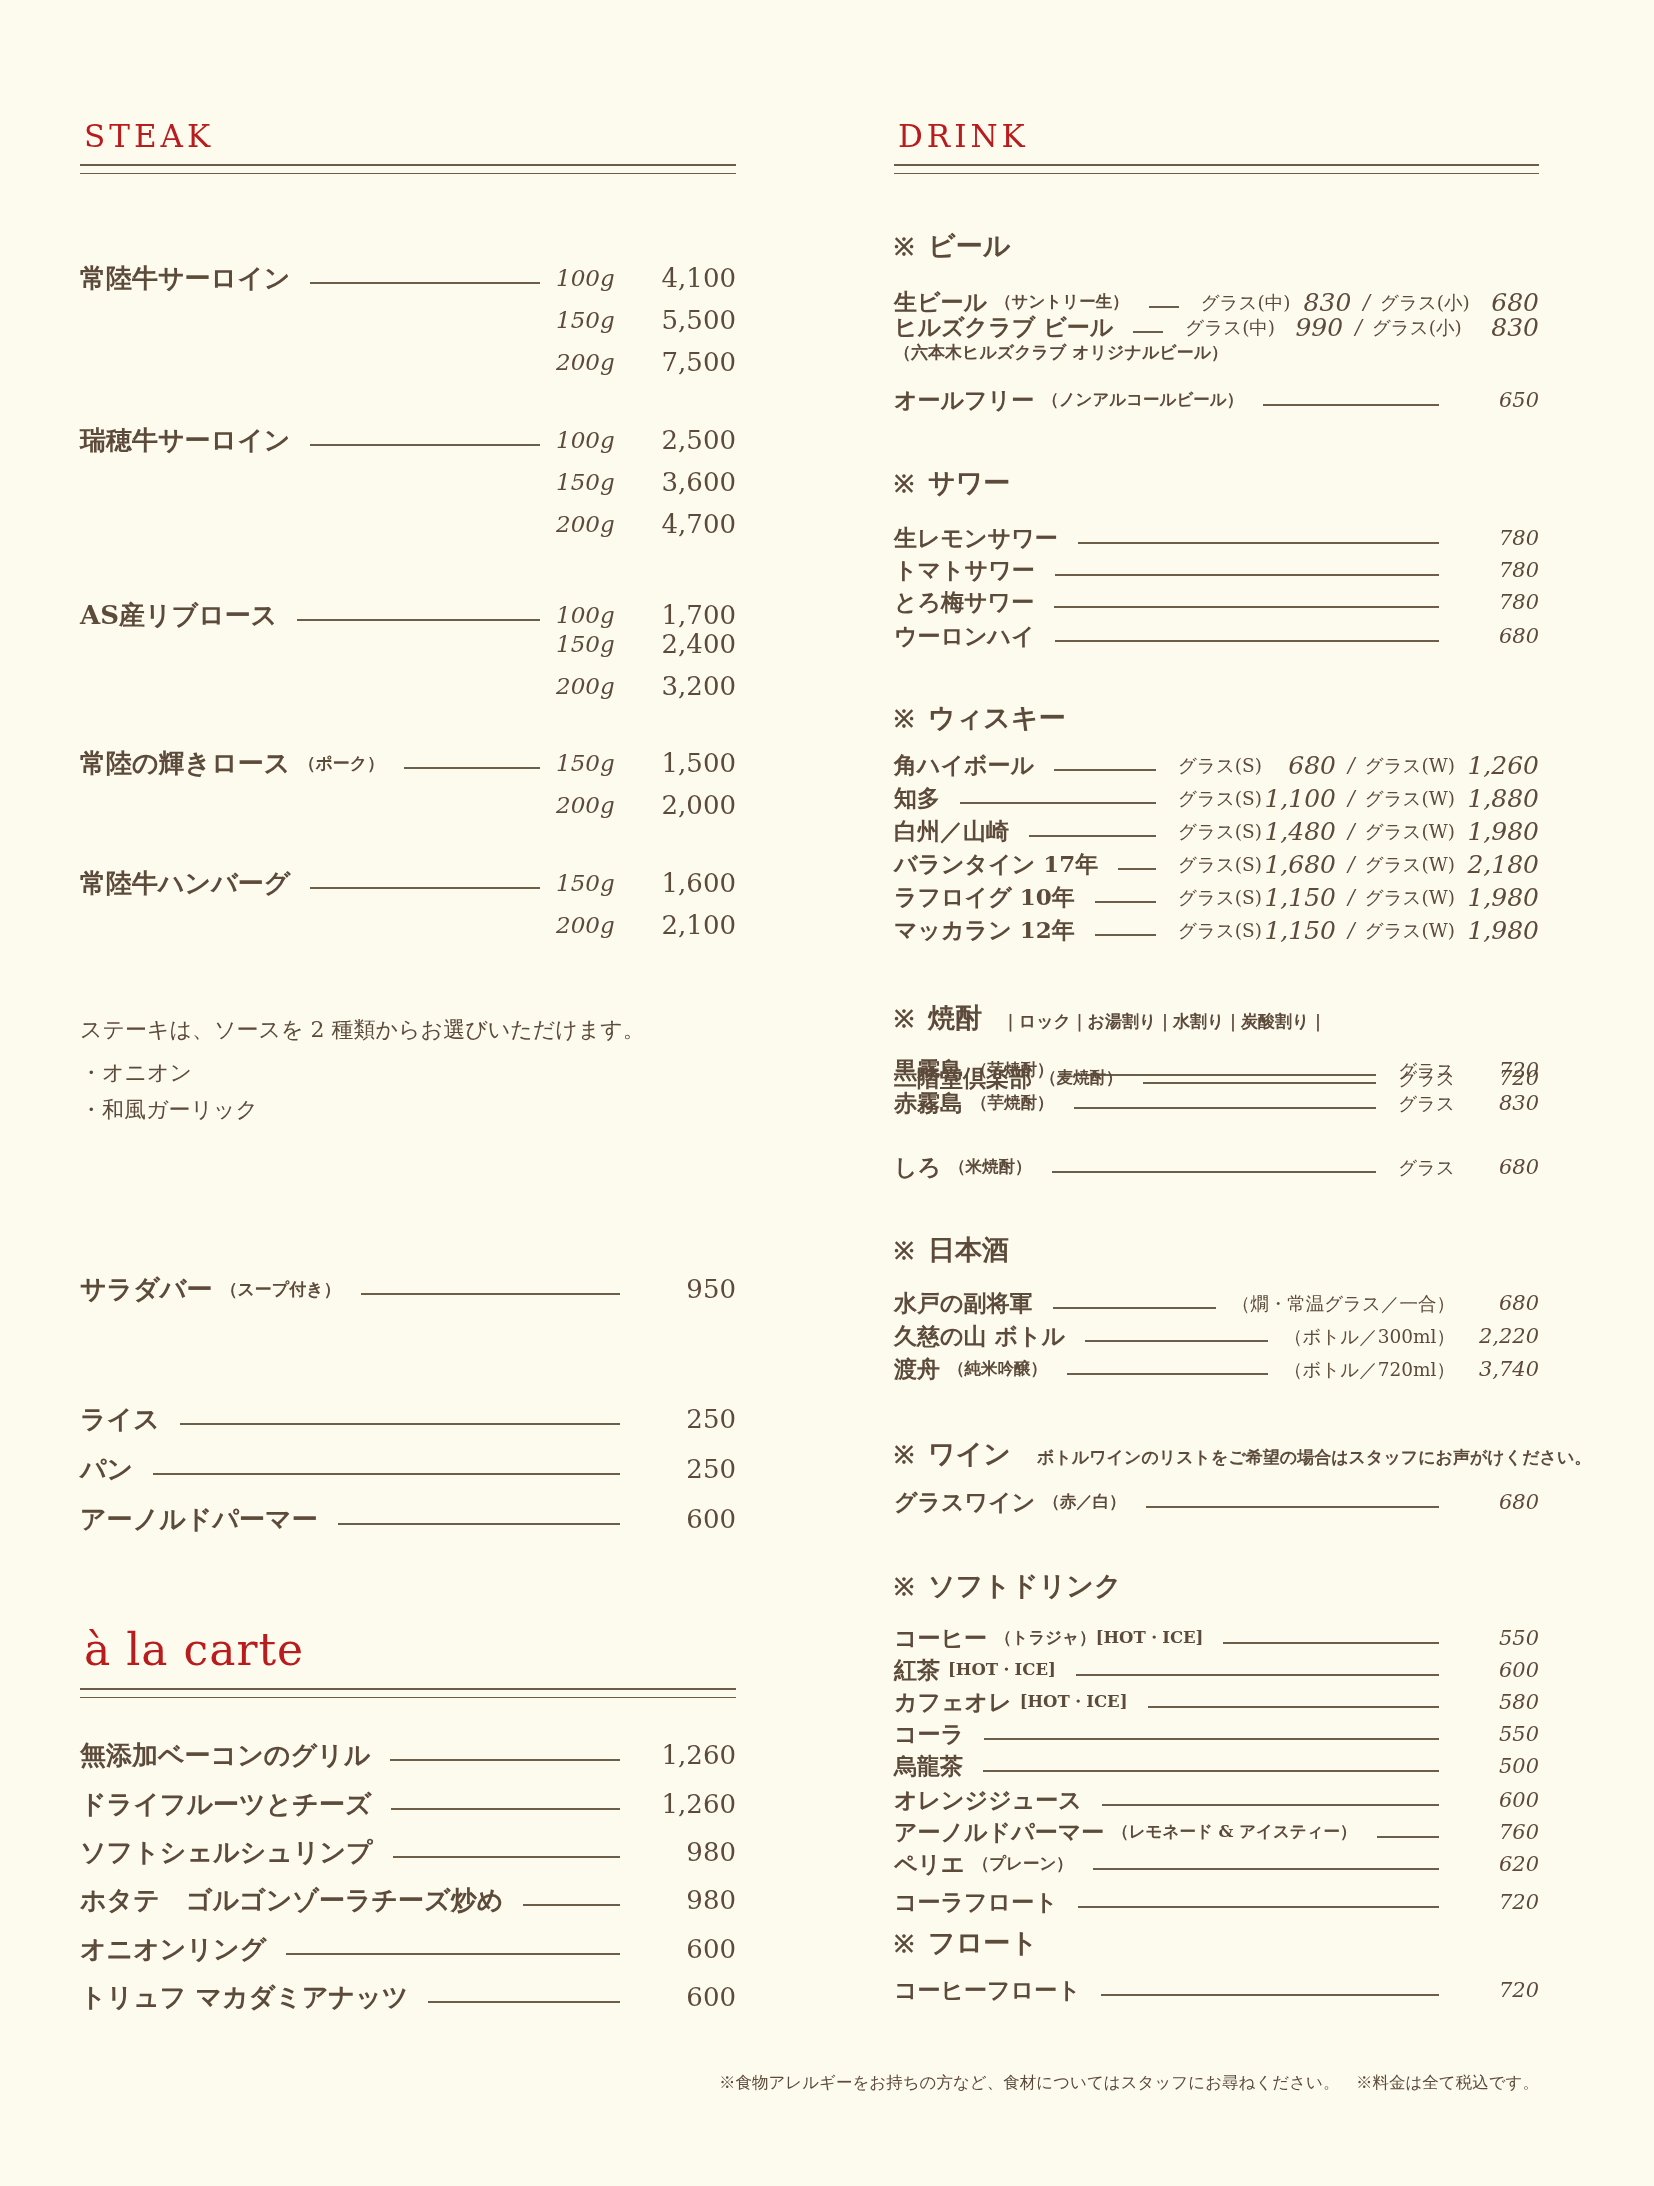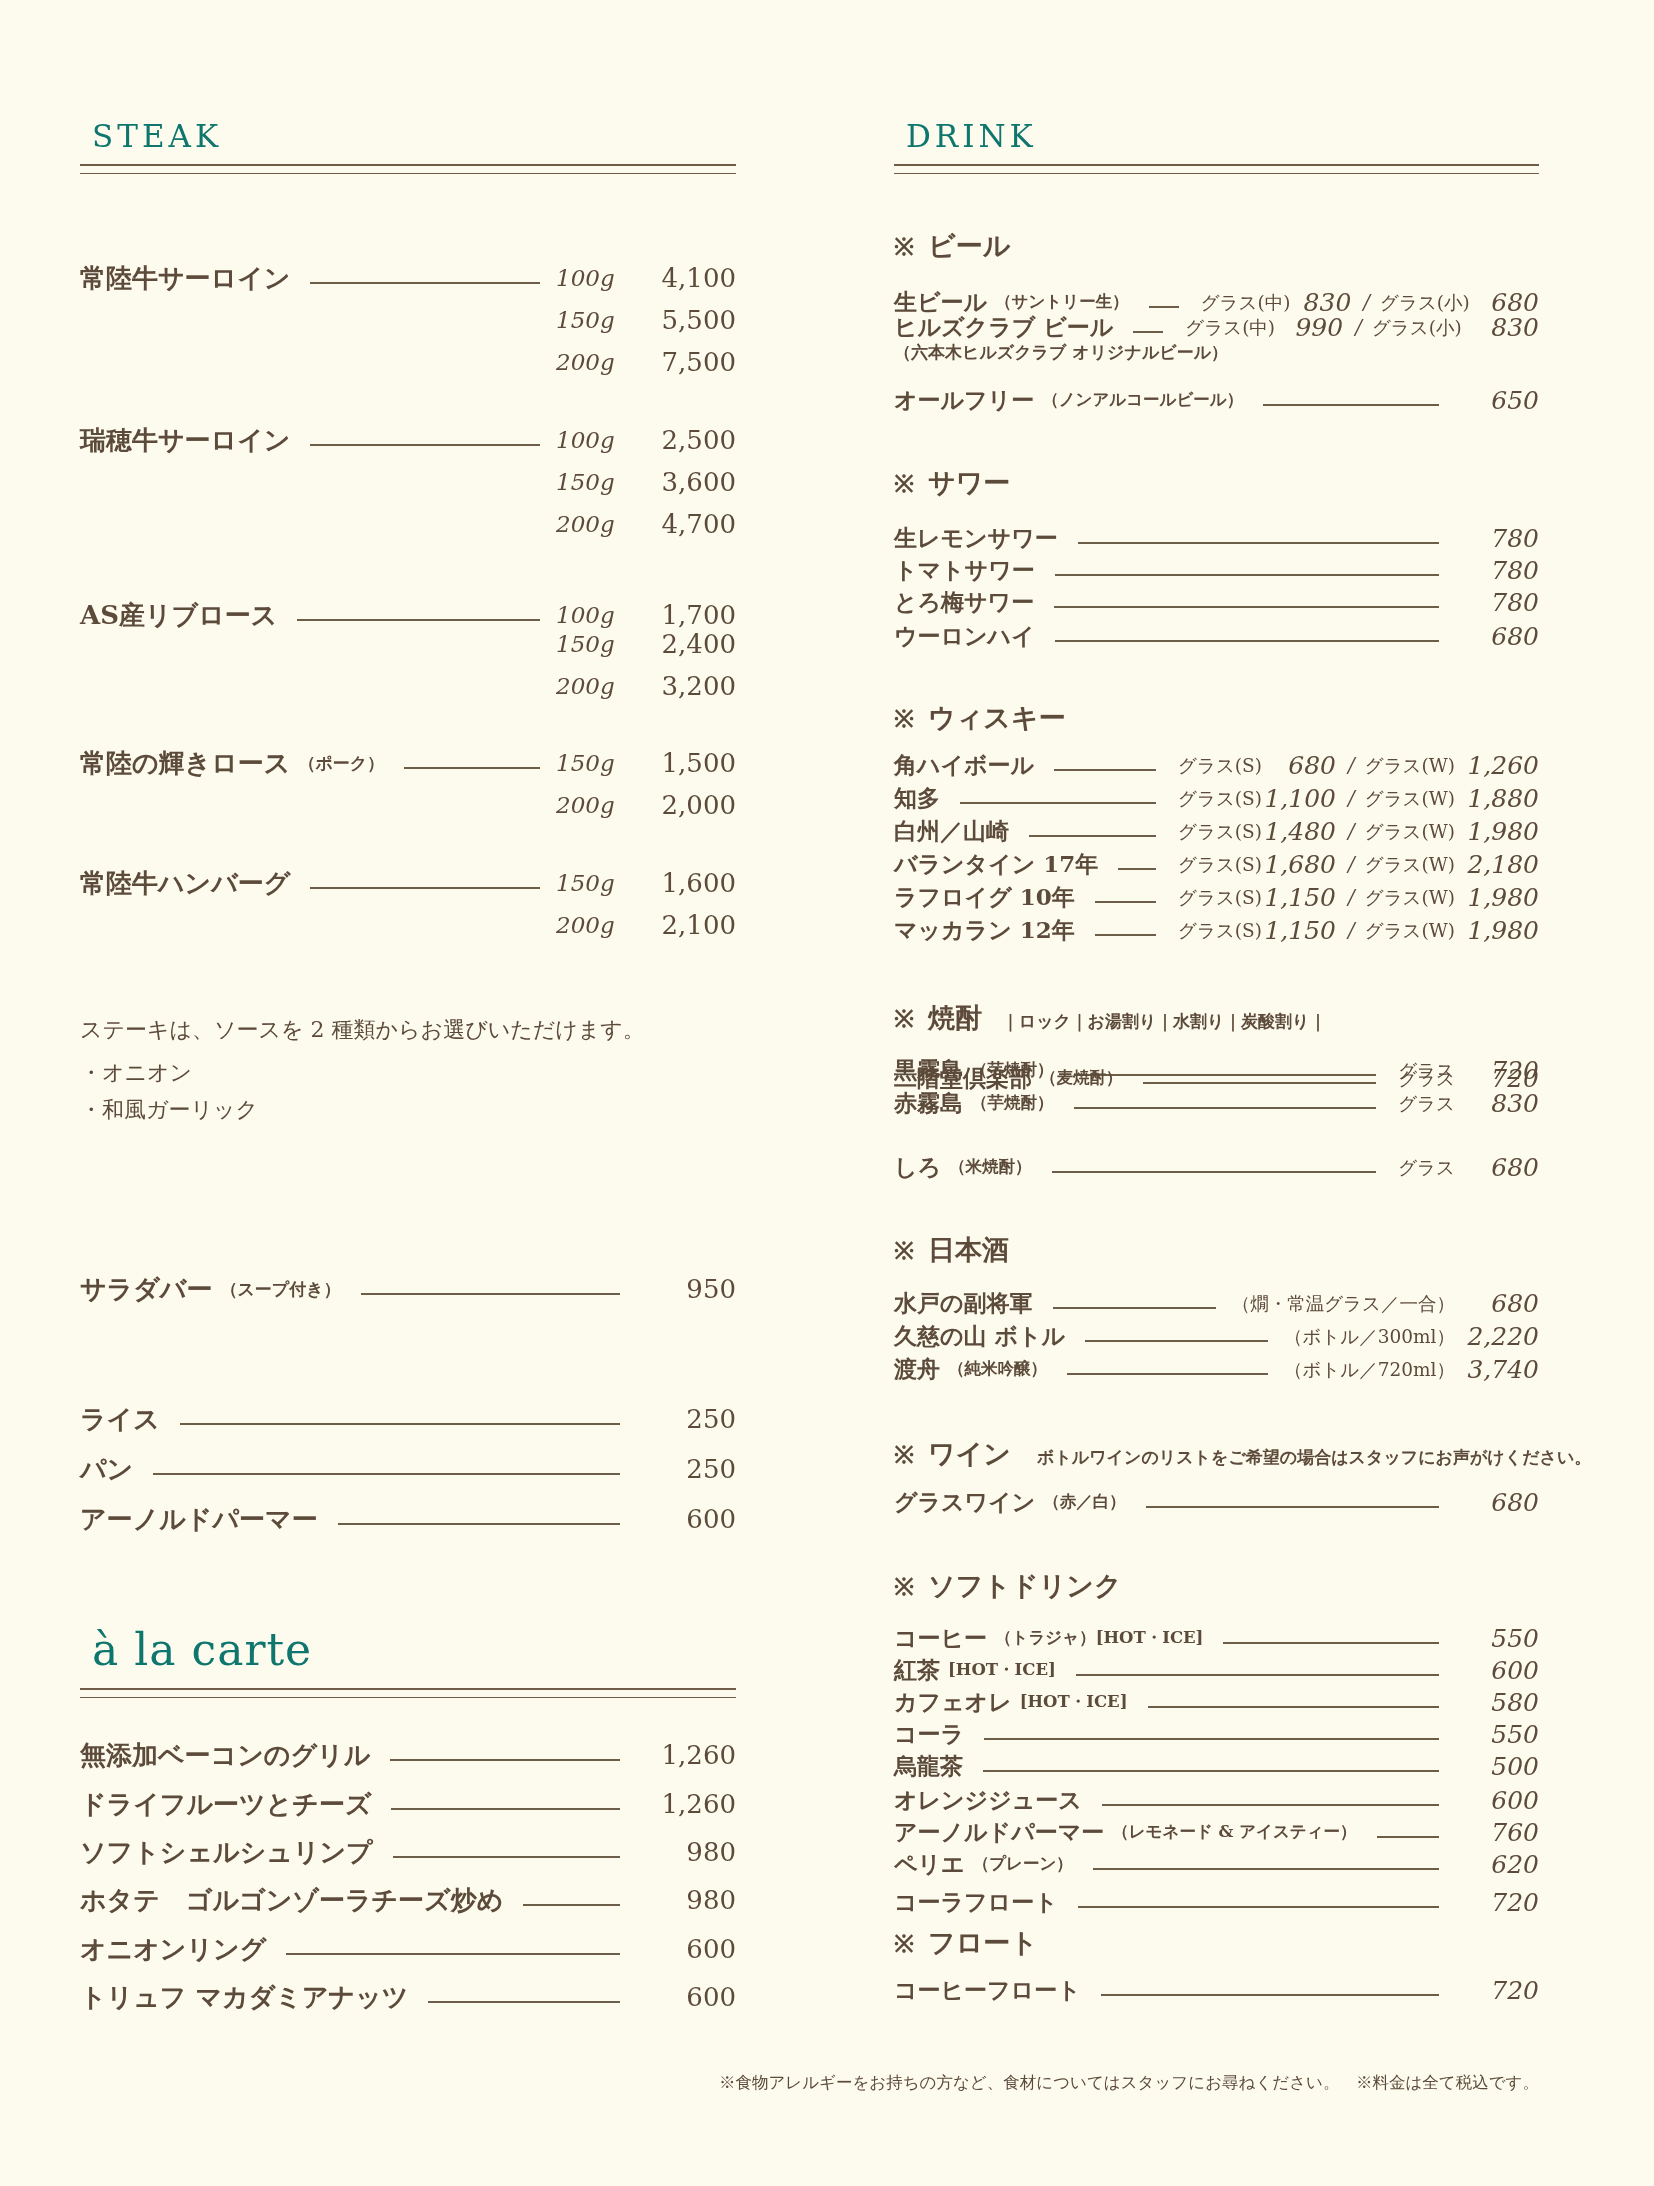--- a/index.html
+++ b/index.html
@@ -6,21 +6,21 @@
   .page{
     position:relative; width:1654px; height:2186px; margin:0 auto;
     background:#fdfbee; overflow:hidden;
     font-family:"DejaVu Serif","Liberation Serif",serif;
     color:#5c4a3a;
   }
   .col{position:absolute; top:0;}
   .col-left{left:80px;  width:656px; height:100%;}
   .col-right{left:894px; width:645px; height:100%;}
 
-  .h1{position:absolute; left:12px; font-size:31px; letter-spacing:4px; color:#0f766e; line-height:44px; white-space:nowrap;}
+  .h1{position:absolute; left:4px; font-size:31px; letter-spacing:4px; color:#b91c1c; line-height:44px; white-space:nowrap;}
   .alc{font-size:44px; letter-spacing:1px; line-height:60px;}
   .rule{position:absolute; left:0; right:0; height:7px; border-top:2.5px solid #6e5c47; border-bottom:1.5px solid #6e5c47;}
 
   .mrow{position:absolute; left:0; right:0; height:36px; display:flex; align-items:center; white-space:nowrap;}
   .leader{flex:1 1 auto; height:2px; background:#6d5e4a; margin:0 16px 0 20px; position:relative; top:5px; min-width:30px;}
   .spacer{flex:1 1 auto;}
   .name{font-size:26px; font-weight:600;}
   .nnote{font-size:17px; font-weight:600; margin-left:8px;}
   .wcol{width:80px; flex:none; font-size:23px; font-style:italic;}
   .pcol{width:100px; flex:none; font-size:26px; text-align:right;}
@@ -29,21 +29,21 @@
 
   .sec{position:absolute; left:0; right:0; display:flex; align-items:baseline; height:40px; white-space:nowrap;}
   .mark{font-size:24px; font-weight:600; margin-right:14px;}
   .stitle{font-size:27px; font-weight:600;}
   .stags{font-size:17px; font-weight:600; margin-left:20px;}
   .snote{font-size:17px; font-weight:600; margin-left:26px;}
   .subnote{position:absolute; left:0; font-size:17px; font-weight:600; line-height:24px; white-space:nowrap;}
 
   .dname{font-size:23px; font-weight:600;}
   .dnote{font-size:16.5px; font-weight:600; margin-left:8px;}
-  .dprice{width:84px; flex:none; font-size:25px; font-style:italic; text-align:right;}
+  .dprice{width:84px; flex:none; font-size:21px; font-style:italic; text-align:right;}
   .gpre{font-size:18.5px; font-weight:500; margin-left:6px;}
   .gp1{display:inline-block; width:74px; text-align:right; font-size:25px; font-style:italic;}
   .gp2{display:inline-block; width:84px; text-align:right; font-size:25px; font-style:italic;}
   .gslash{font-size:20px; font-style:italic; margin:0 4px 0 12px;}
   .sakepre{font-size:18.5px; font-weight:500;text-align:center;}
   .footer{position:absolute; right:0; font-size:16.5px; font-weight:500; white-space:nowrap;}
 </style>
 </head>
 <body>
 

